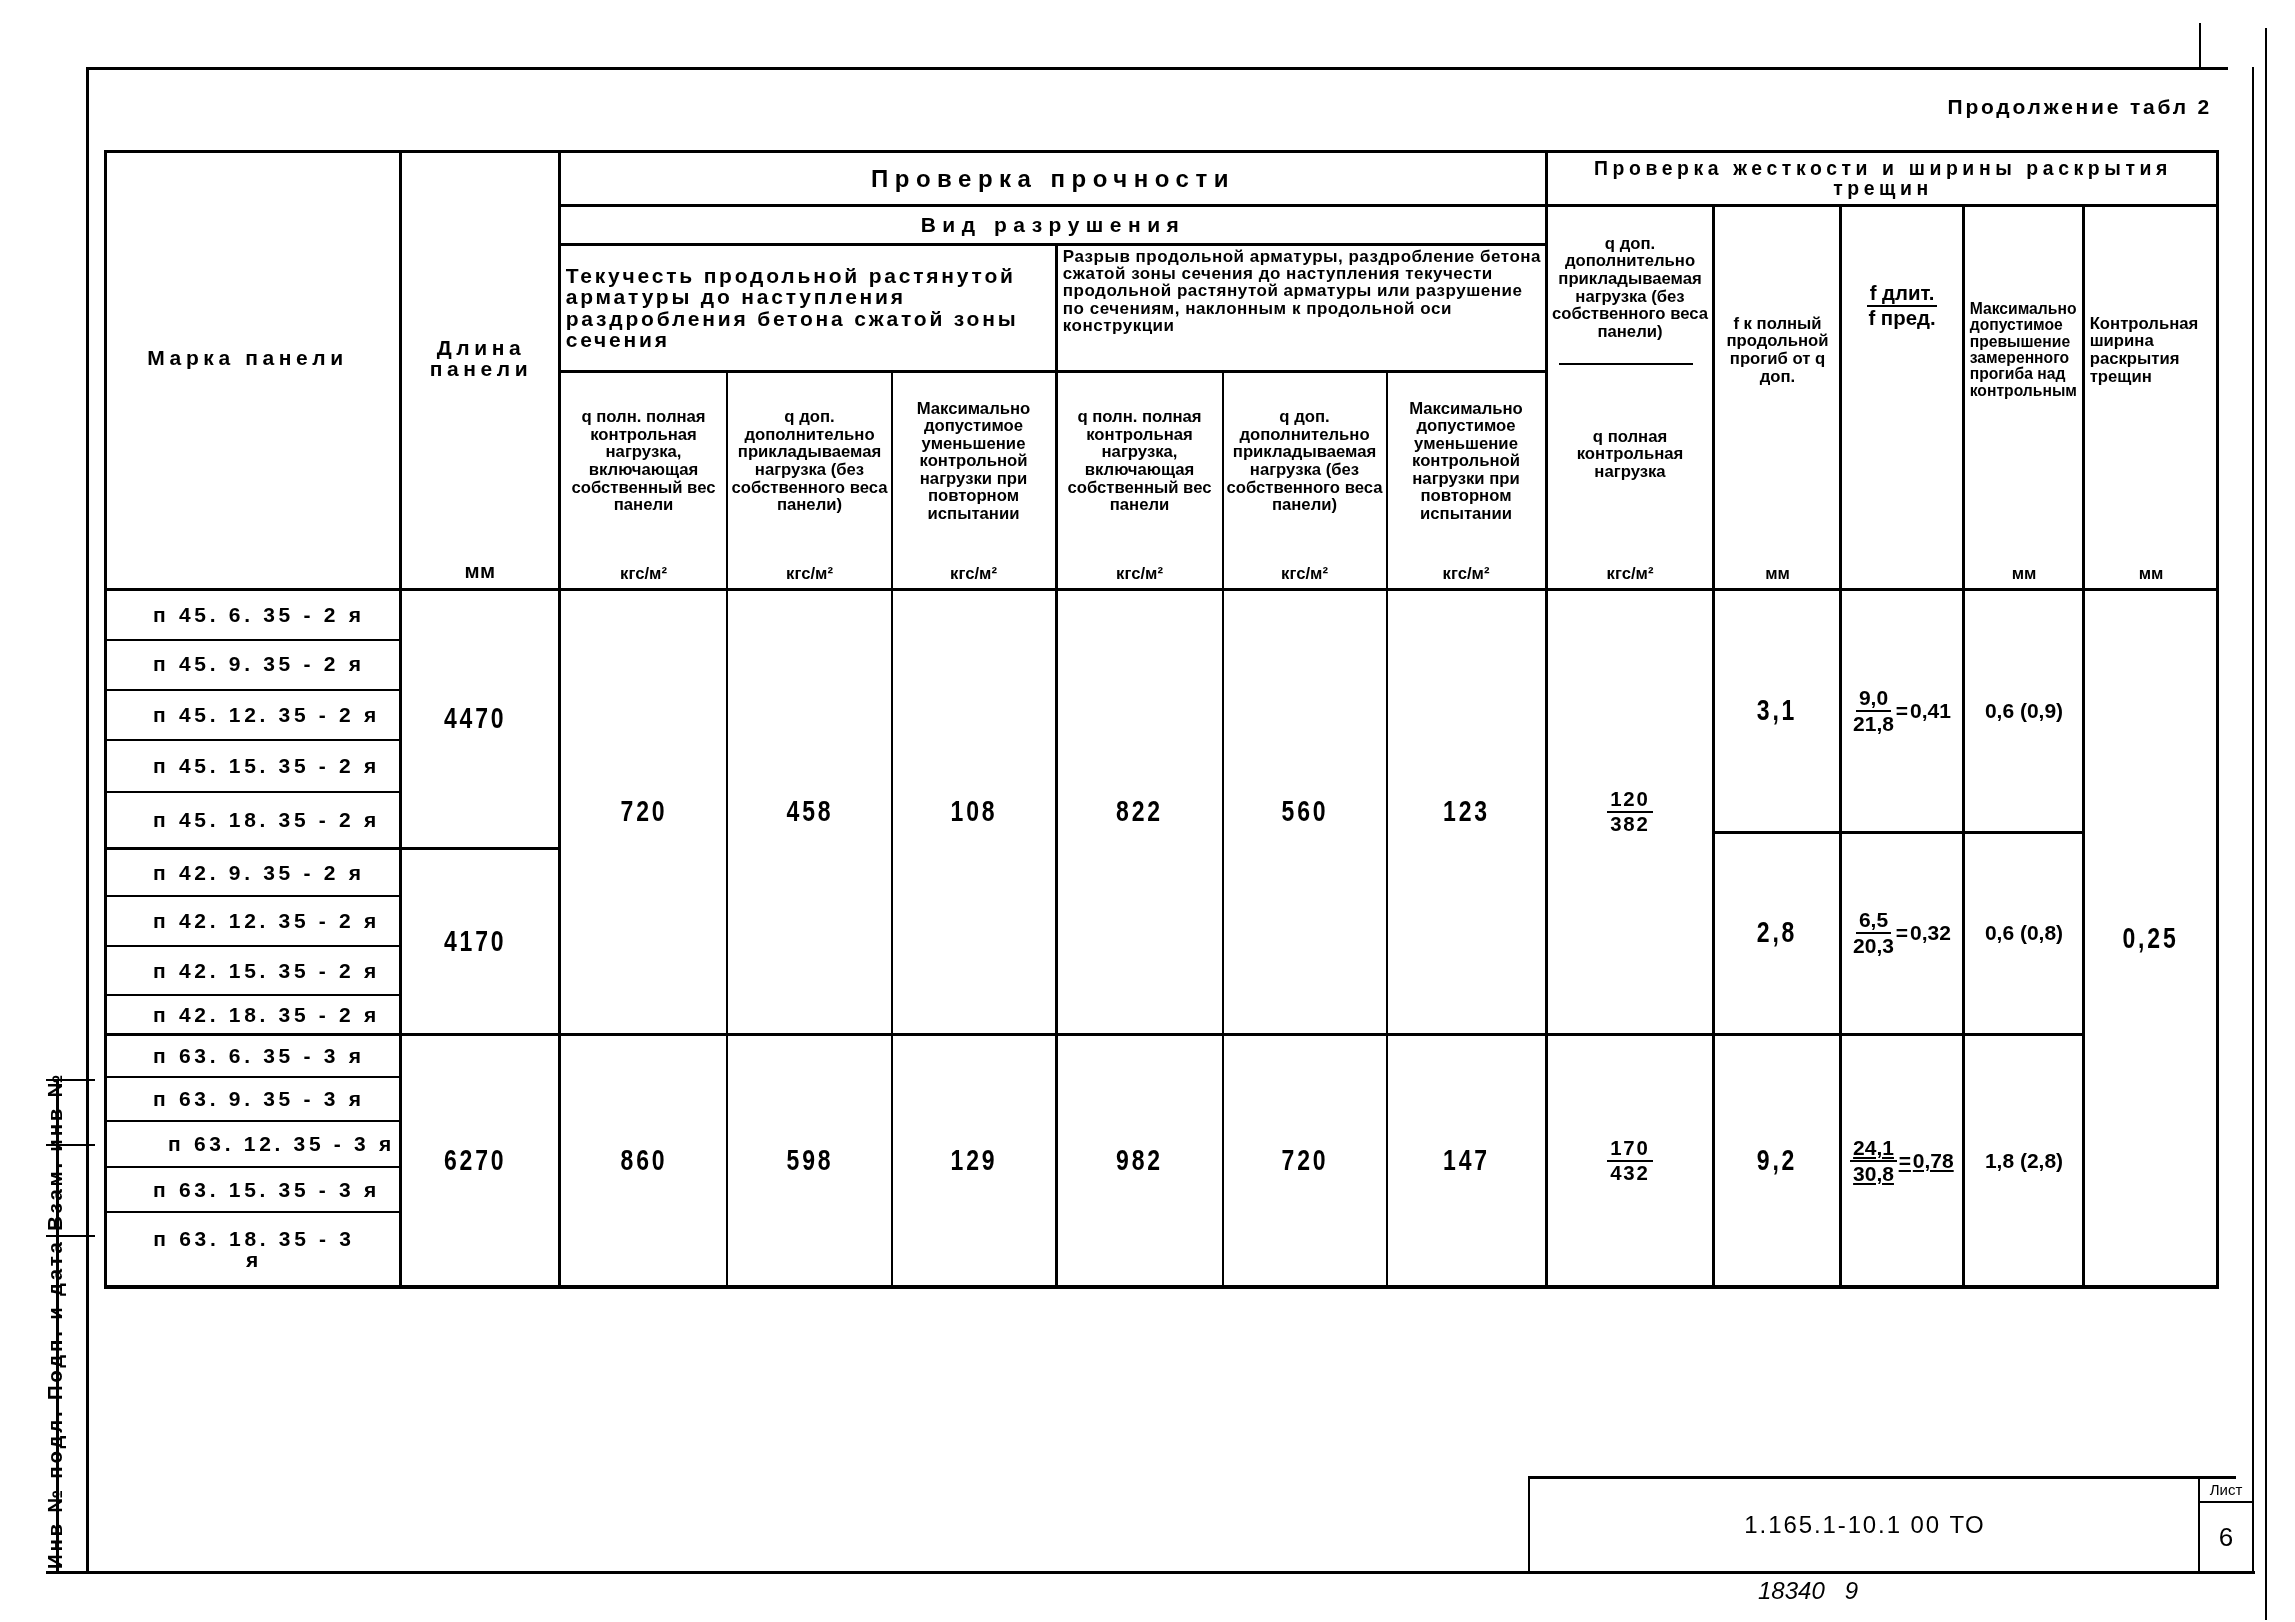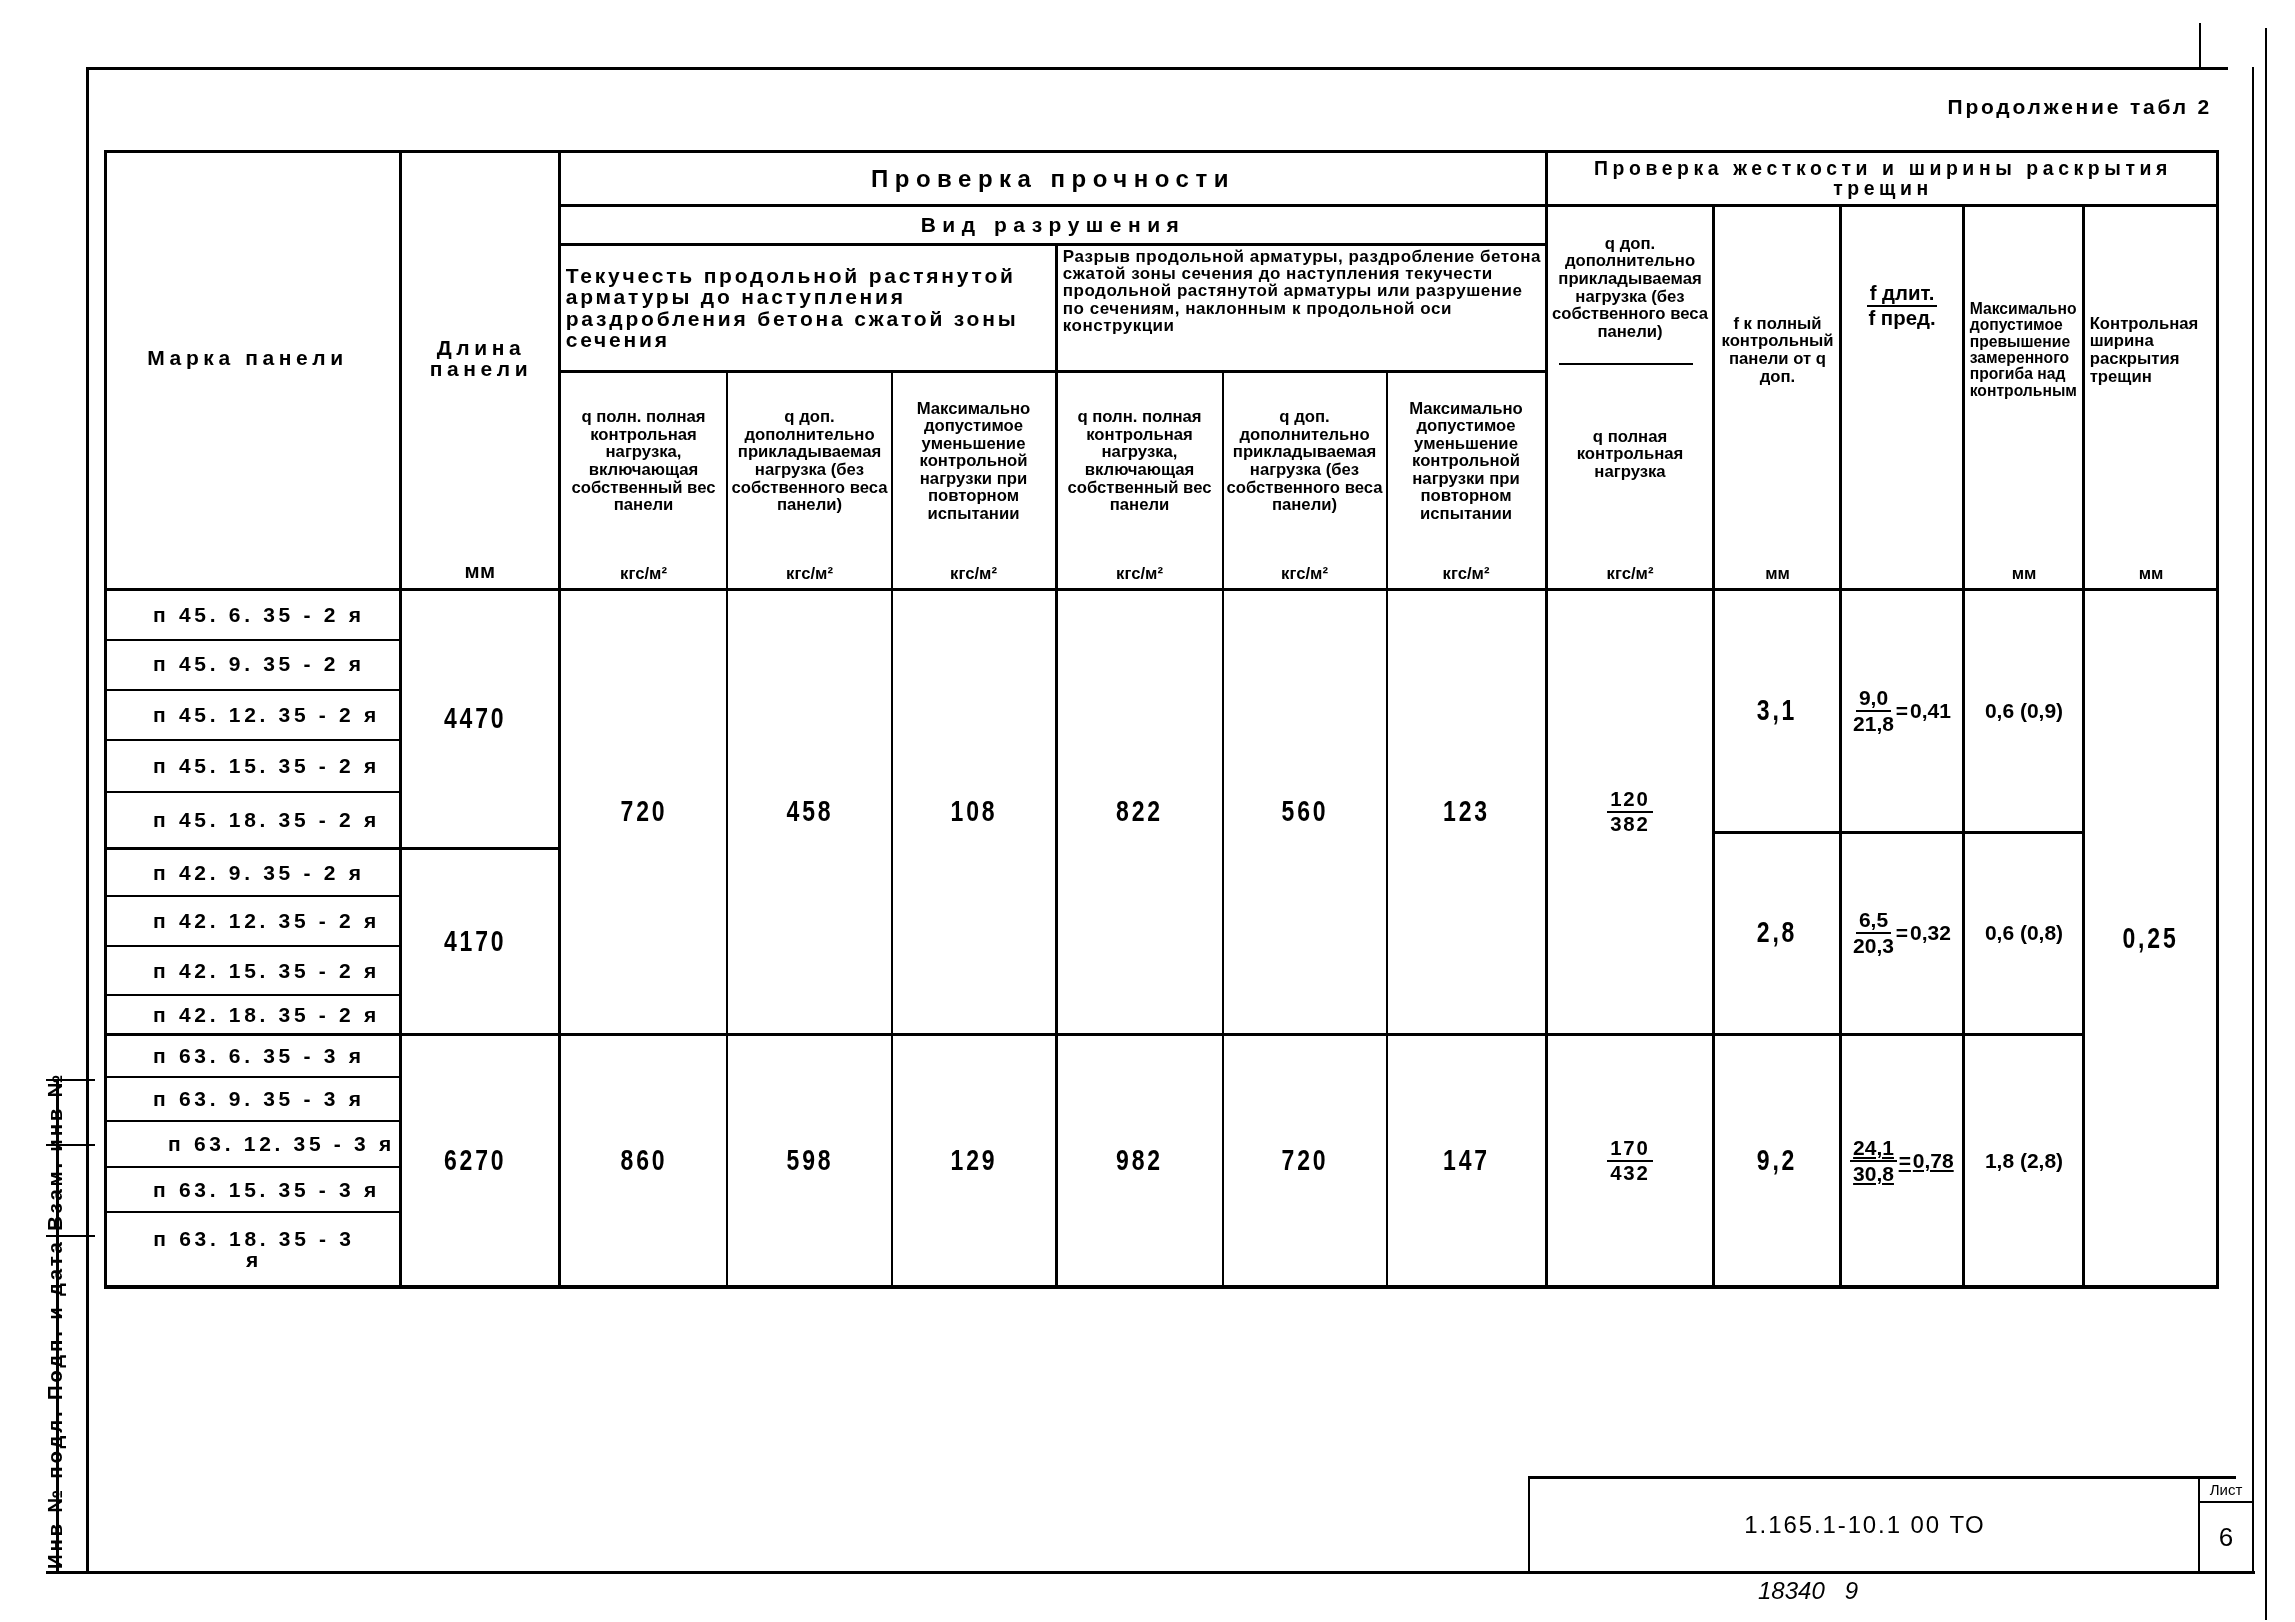--- a/index.html
+++ b/index.html
@@ -110,21 +110,21 @@
 <div class="txt small unit" style="left:1058px;top:546px;width:163px;height:42px;">кгс/м²</div>
 <div class="txt small unit" style="left:1224px;top:546px;width:161px;height:42px;">кгс/м²</div>
 <div class="txt small unit" style="left:1388px;top:546px;width:156px;height:42px;">кгс/м²</div>
 
 <div class="txt hdr-mid" style="left:1550px;top:154px;width:666px;height:50px;letter-spacing:4.6px;font-size:19.4px;">Проверка жесткости и ширины раскрытия трещин</div>
 
 <div class="txt small" style="left:1549px;top:211px;width:162px;height:153px;">q доп. дополнительно прикладываемая нагрузка (без собственного веса панели)</div>
 <div class="txt small" style="left:1549px;top:366px;width:162px;height:176px;">q полная контрольная нагрузка</div>
 <div class="txt small unit" style="left:1549px;top:546px;width:162px;height:42px;">кгс/м²</div>
 
-<div class="txt small" style="left:1716px;top:211px;width:123px;height:278px;">f к полный контрольный панели от q доп.</div>
+<div class="txt small" style="left:1716px;top:211px;width:123px;height:278px;">f к полный продольной прогиб от q доп.</div>
 <div class="txt small unit" style="left:1716px;top:546px;width:123px;height:42px;">мм</div>
 
 <div class="abs" style="left:1843px;top:259px;width:118px;height:93px;display:flex;align-items:center;justify-content:center;">
   <div class="frac" style="font-size:20.4px;font-weight:bold;">
     <span class="num">f длит.</span>
     <span>f пред.</span>
   </div>
 </div>
 
 <div class="txt small" style="left:1966px;top:211px;width:116px;height:278px;font-size:15.7px;justify-content:flex-start;text-align:left;padding-left:3.7px;">Максимально допустимое превышение замеренного прогиба над контрольным</div>

